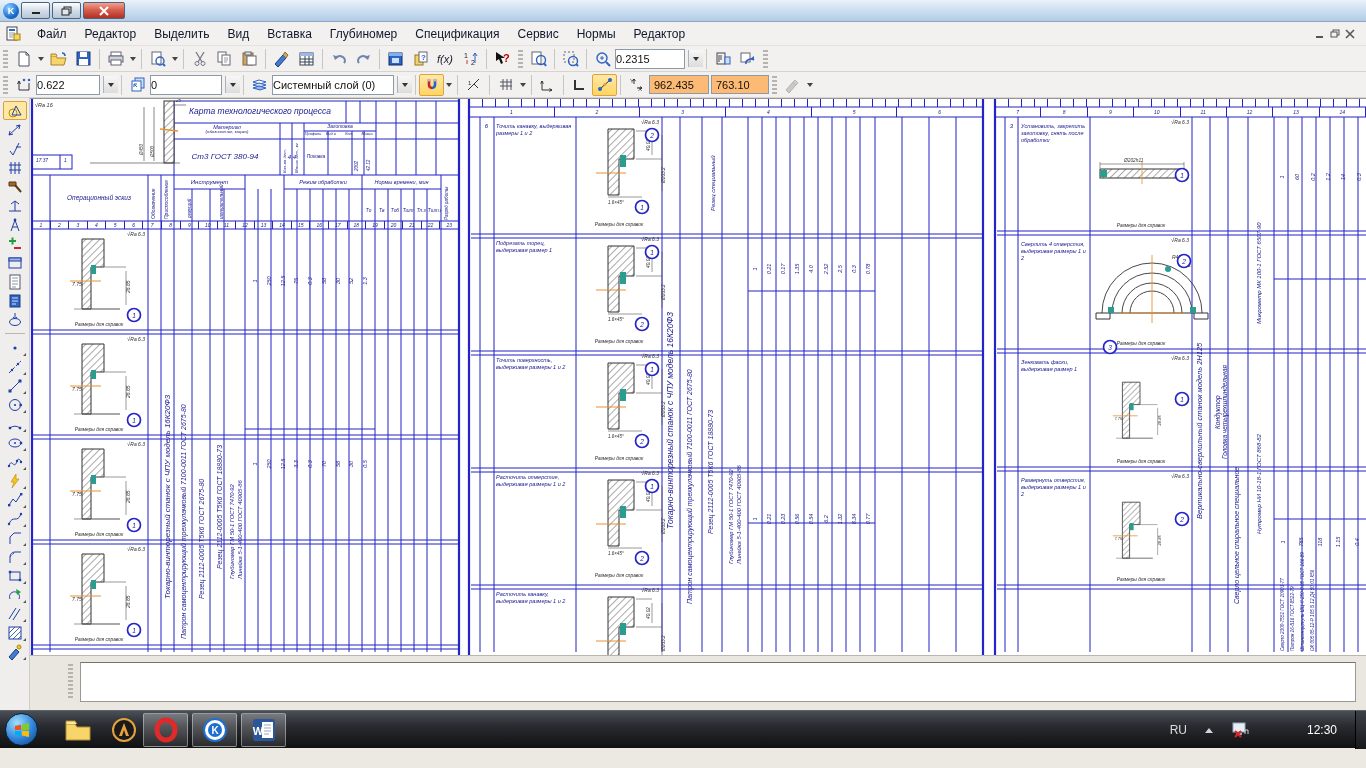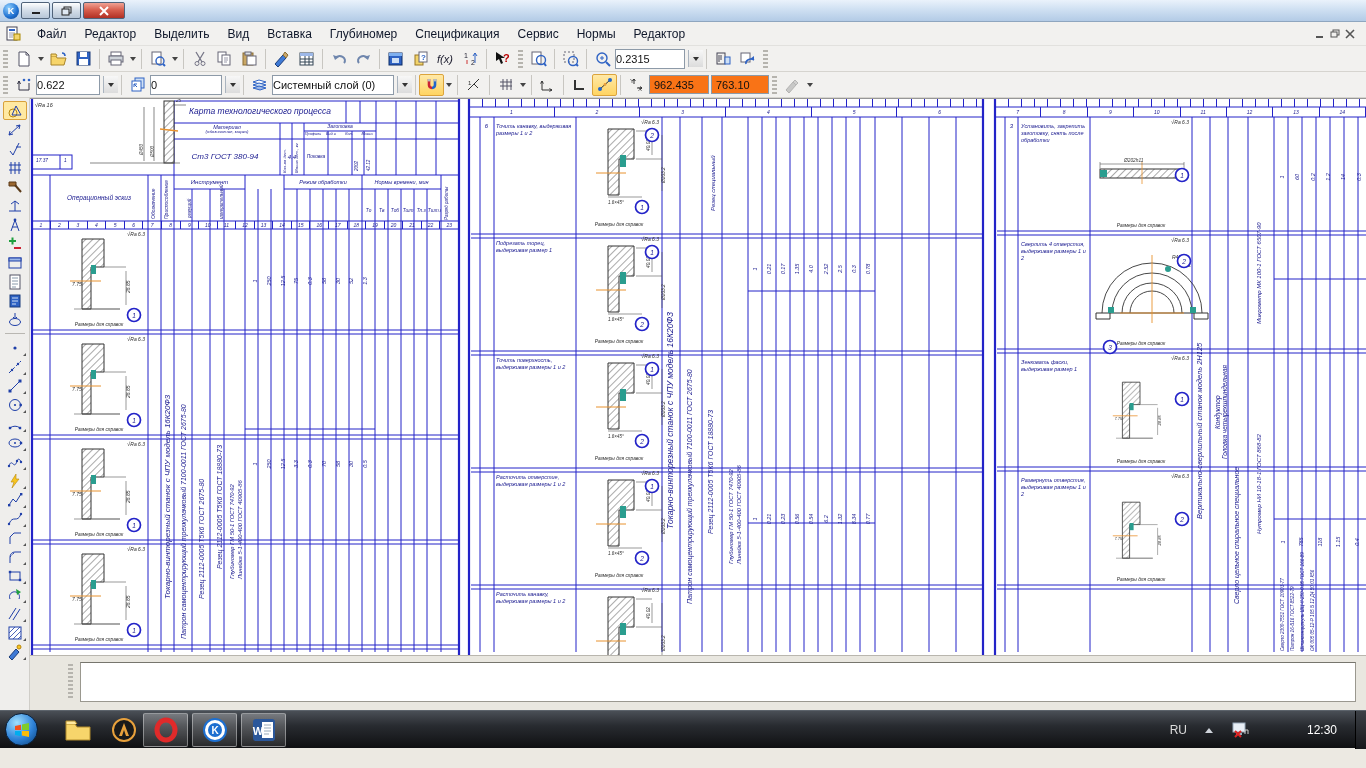--- a/index.html
+++ b/index.html
@@ -23,21 +23,21 @@
 .tbtn{width:25px;height:22px;display:flex;align-items:center;justify-content:center;border-radius:2px}
 .tbtn.dis{opacity:.45;filter:grayscale(1)}
 .tbtn svg{display:block}
 .darr{width:10px;height:22px;display:flex;align-items:center;justify-content:center}
 .darr i{border:3px solid transparent;border-top:4px solid #444;margin-top:4px}
 .sep{width:1px;height:20px;background:#c8c6c1;margin:0 3px}
 .combo{height:20px;background:#fff;border:1px solid #8d9aa8;display:flex;align-items:center;font-size:11px;color:#111;padding-left:0}
 .combo .cv{flex:1;white-space:nowrap;overflow:hidden}
 .cbtn{width:15px;height:17px;margin-left:3px;background:linear-gradient(#f7f7f7,#dcdcdc);border-left:1px solid #aab4bf;display:flex;align-items:center;justify-content:center}
 .cbtn i{border:3px solid transparent;border-top:4px solid #333;margin-top:4px}
-.field{height:19px;background:#f97316;border:1px solid #8d9aa8;font-size:11px;color:#111;display:flex;align-items:center;padding:0 4px}
+.field{height:19px;background:#fdba74;border:1px solid #8d9aa8;font-size:11px;color:#111;display:flex;align-items:center;padding:0 4px}
 .obtn{background:linear-gradient(#ffe9a8,#ffd462);border:1px solid #dca43c}
 
 .mainrow{display:flex;height:612px}
 .palette{width:30px;background:#efeeec;border-right:1px solid #cfcdc8;display:flex;flex-direction:column;align-items:center;padding-top:3px;flex:none}
 .pbtn{width:24px;height:19px;display:flex;align-items:center;justify-content:center;position:relative;flex:none}
 .pbtn.sel{background:#ffe9a2;border:1px solid #d8a13c;border-radius:2px}
 .pbtn svg{display:block}
 .fly::after{content:"";position:absolute;right:1px;bottom:1px;border-left:3px solid transparent;border-bottom:3px solid #555}
 .psep{width:20px;height:1px;background:#b9b7b2;margin:4px 0}
 .workcol{flex:1;display:flex;flex-direction:column;min-width:0}

